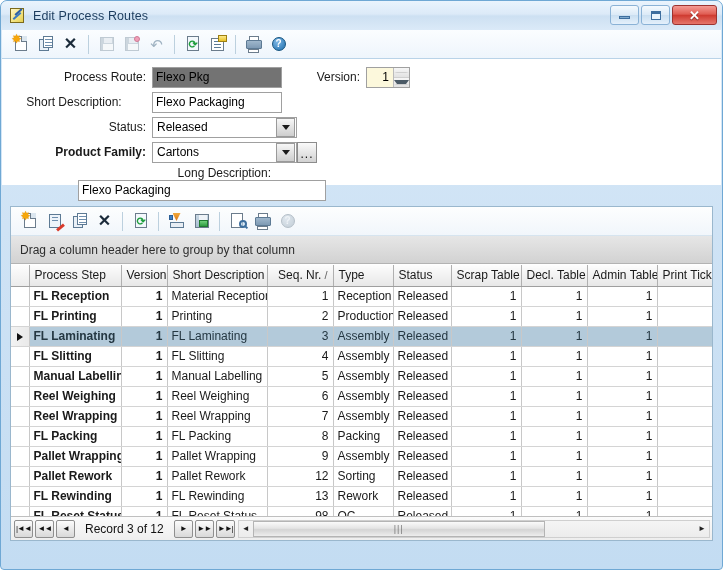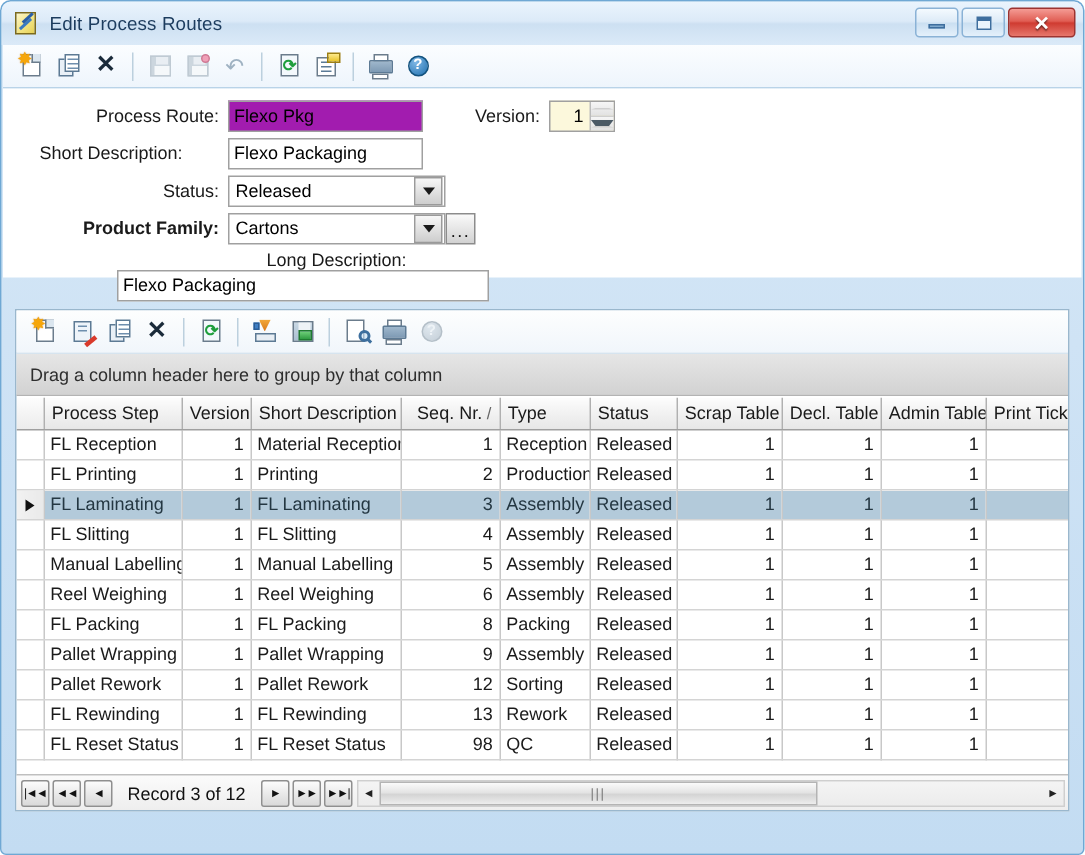--- a/index.html
+++ b/index.html
@@ -141,21 +141,21 @@
     height: 21px;
     border: 1px solid #a0a0a0;
     background: #ffffff;
     font-family: "Liberation Sans", sans-serif;
     font-size: 12px;
     color: #000;
     padding: 0 3px;
     line-height: 19px;
     outline: none;
   }
-  .finput.key { background: #a21caf; }
+  .finput.key { background: #737373; }
   .combo {
     height: 21px;
     border: 1px solid #a0a0a0;
     background: #fff;
     display: flex; align-items: center;
     position: relative;
   }
   .combo .txt { padding-left: 4px; font-size: 12px; color:#000; flex:1; }
   .combo .arrow {
     width: 19px; height: 19px;
@@ -286,21 +286,21 @@
     overflow: hidden;
     color: #1a1a1a;
     background: #ffffff;
   }
   td.ind {
     background: linear-gradient(90deg,#f2f2f2,#e9e9e9);
     border-right: 1px solid #b8b8b8;
     padding: 0;
     text-align: center;
   }
-  td.key { background: #fcf8dc; }
+  td.key { background: #fcf8dc; font-weight: bold; }
   td.num { text-align: right; }
   tr.sel td { background: #b3cada !important; color: #243742; }
   tr.sel td.ind { background: linear-gradient(90deg,#f2f2f2,#e9e9e9) !important; }
   .rowmark {
     width: 0; height: 0;
     border-top: 4px solid transparent;
     border-bottom: 4px solid transparent;
     border-left: 6px solid #111;
     display: inline-block;
     vertical-align: middle;
@@ -824,20 +824,33 @@
               <td class="num">6</td>
               <td class="">Assembly</td>
               <td class="">Released</td>
               <td class="num">1</td>
               <td class="num">1</td>
               <td class="num">1</td>
               <td class=""></td>
             </tr>
             <tr>
               <td class="ind"></td>
+              <td class="key">Reel Wrapping</td>
+              <td class="num key">1</td>
+              <td class="">Reel Wrapping</td>
+              <td class="num">7</td>
+              <td class="">Assembly</td>
+              <td class="">Released</td>
+              <td class="num">1</td>
+              <td class="num">1</td>
+              <td class="num">1</td>
+              <td class=""></td>
+            </tr>
+            <tr>
+              <td class="ind"></td>
               <td class="key">FL Packing</td>
               <td class="num key">1</td>
               <td class="">FL Packing</td>
               <td class="num">8</td>
               <td class="">Packing</td>
               <td class="">Released</td>
               <td class="num">1</td>
               <td class="num">1</td>
               <td class="num">1</td>
               <td class=""></td>

